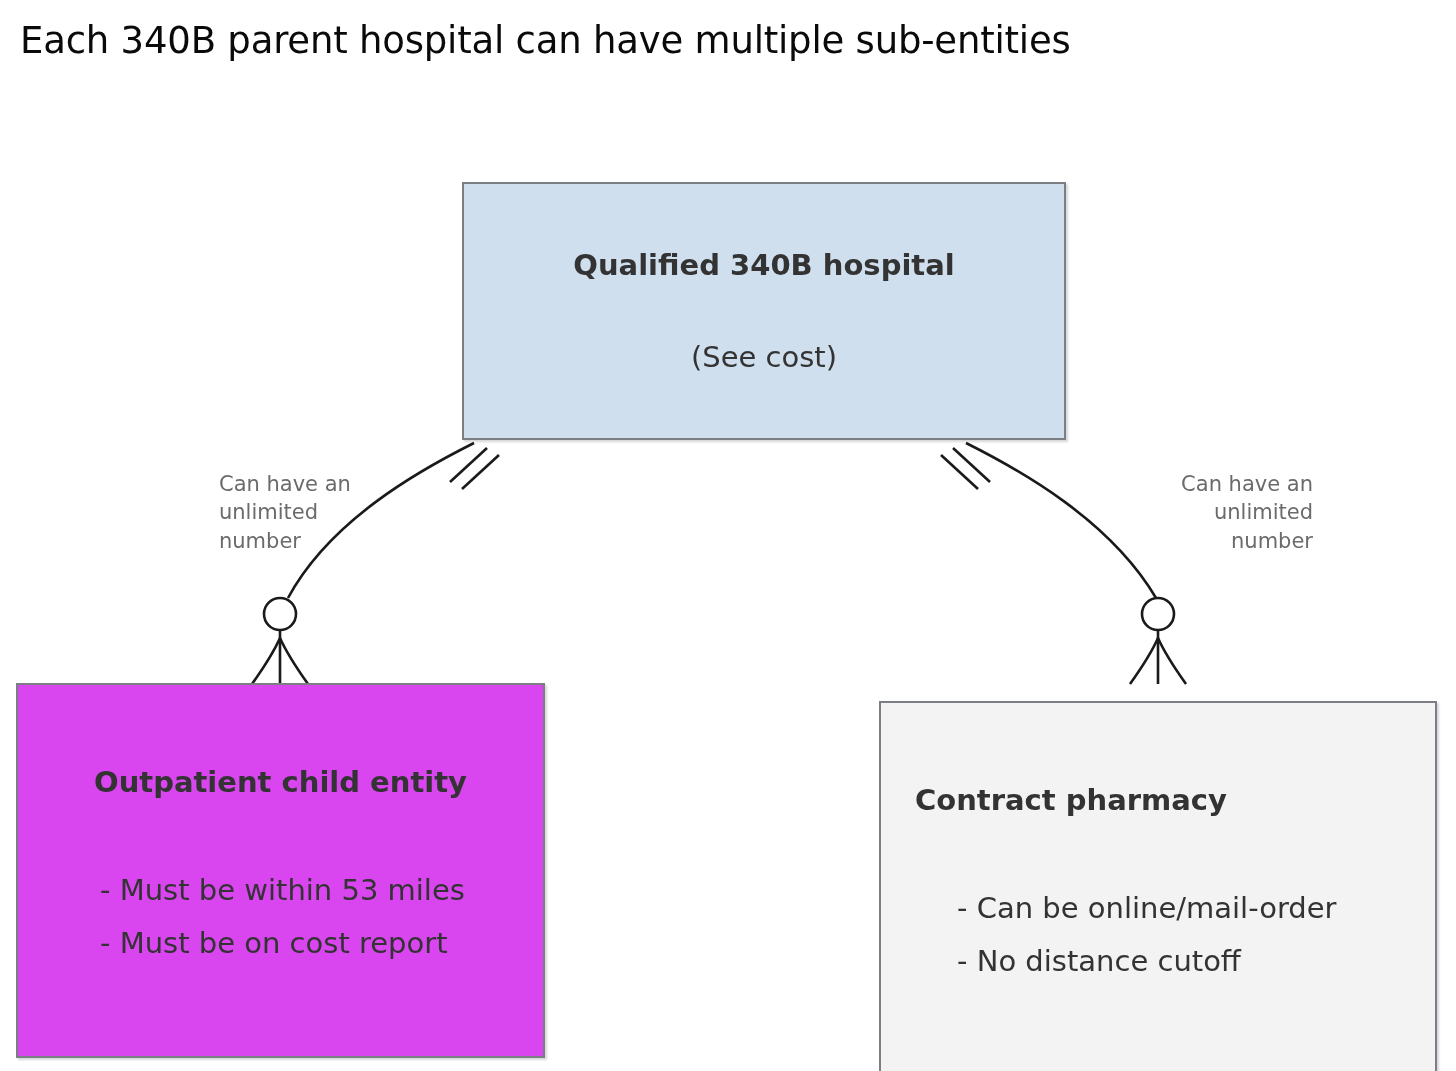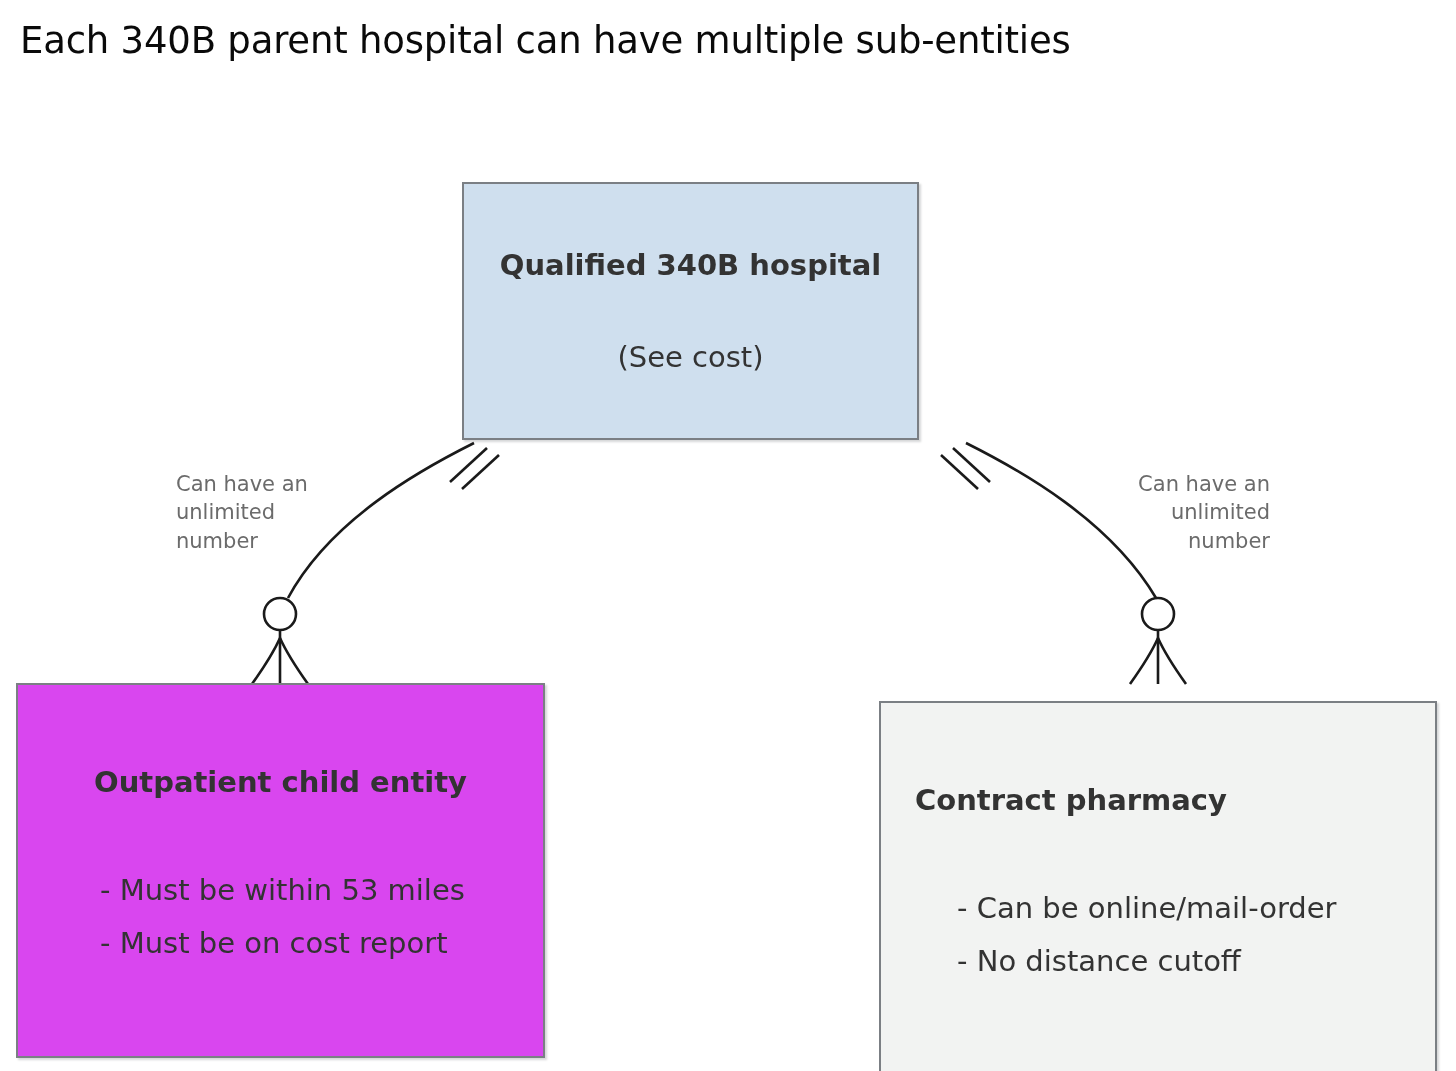--- a/index.html
+++ b/index.html
@@ -37,21 +37,21 @@
   
   .entity-box {
     position: absolute;
     box-sizing: border-box;
     border: 2px solid #7b7f84;
     box-shadow: 2px 2px 2px rgba(90, 95, 100, 0.25);
   }
   .entity-box.parent {
     left: 462px;
     top: 182px;
-    width: 457px;
+    width: 604px;
     height: 258px;
     background: #cfdfee;
     display: flex;
     flex-direction: column;
     align-items: center;
     justify-content: center;
     gap: 40px;
   }
   .entity-box.child-left {
     left: 16px;
@@ -118,20 +118,21 @@
     white-space: nowrap;
   }
 
   
   .edge-label {
     position: absolute;
     font-size: 21px;
     color: #6b6b6b;
     line-height: 1.35;
     white-space: pre-line;
+    margin-left: 43px;
   }
   .edge-label.left {
     left: 176px;
     top: 470px;
     width: 180px;
     text-align: left;
   }
   .edge-label.right {
     left: 1090px;
     top: 470px;

